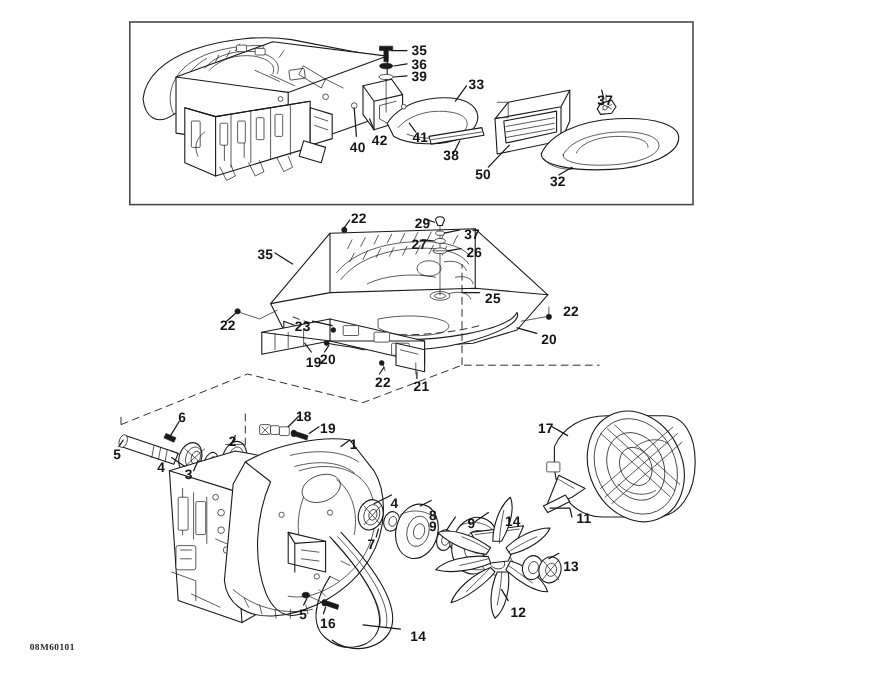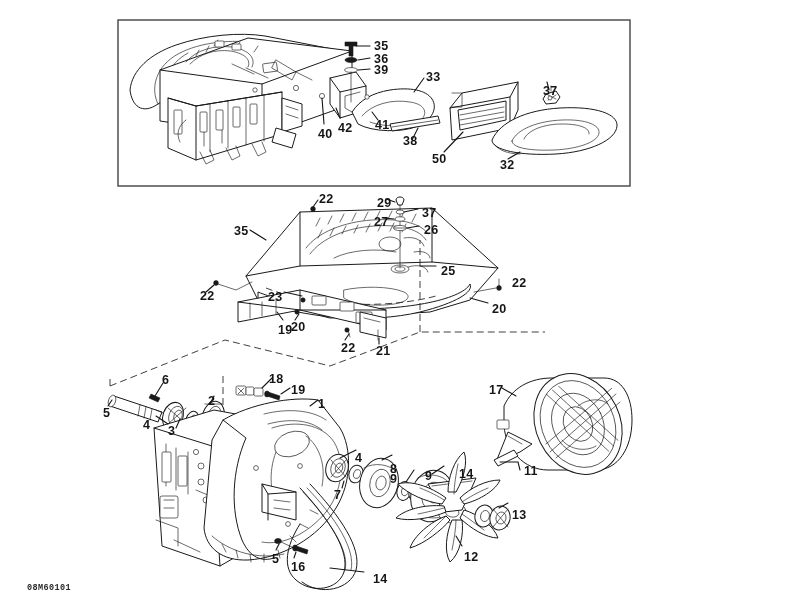--- a/index.html
+++ b/index.html
@@ -37,21 +37,21 @@
     color: #151515;
     letter-spacing: 0.2px;
     line-height: 1;
     white-space: nowrap;
     user-select: none;
   }
   .doccode {
     position: absolute;
     left: 27px;
     top: 583px;
-    font-family: Liberation Mono, monospace;
+    font-family: Liberation Serif, serif;
     font-size: 8.5px;
     font-weight: 700;
     color: #2a2a2a;
     letter-spacing: 0.4px;
     white-space: nowrap;
   }
 </style>
 </head>
 <body>
 

